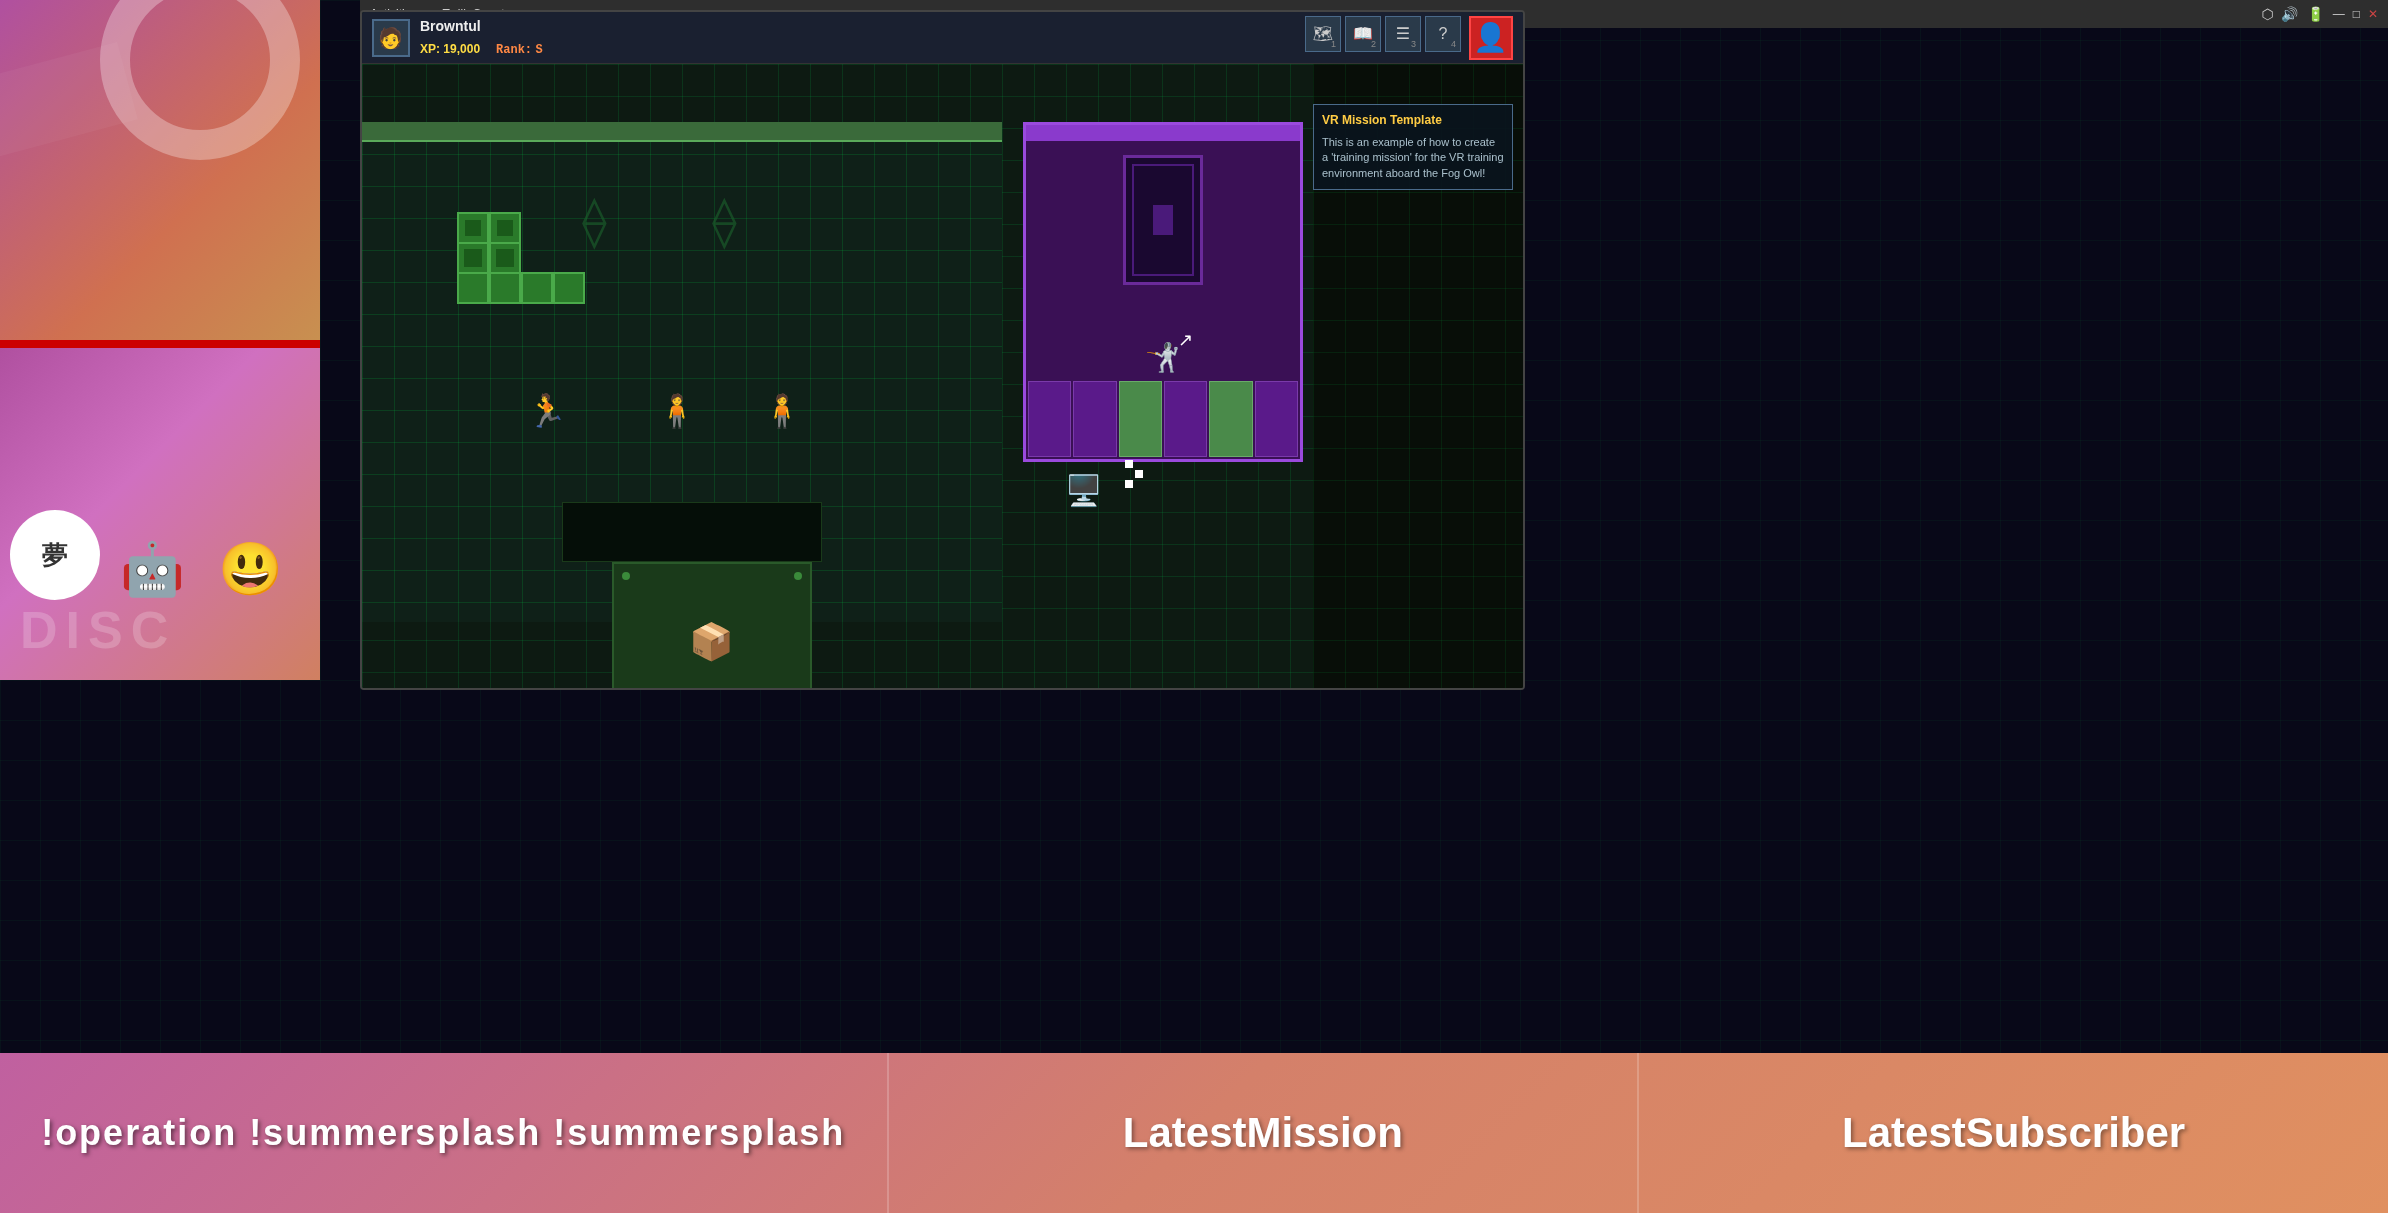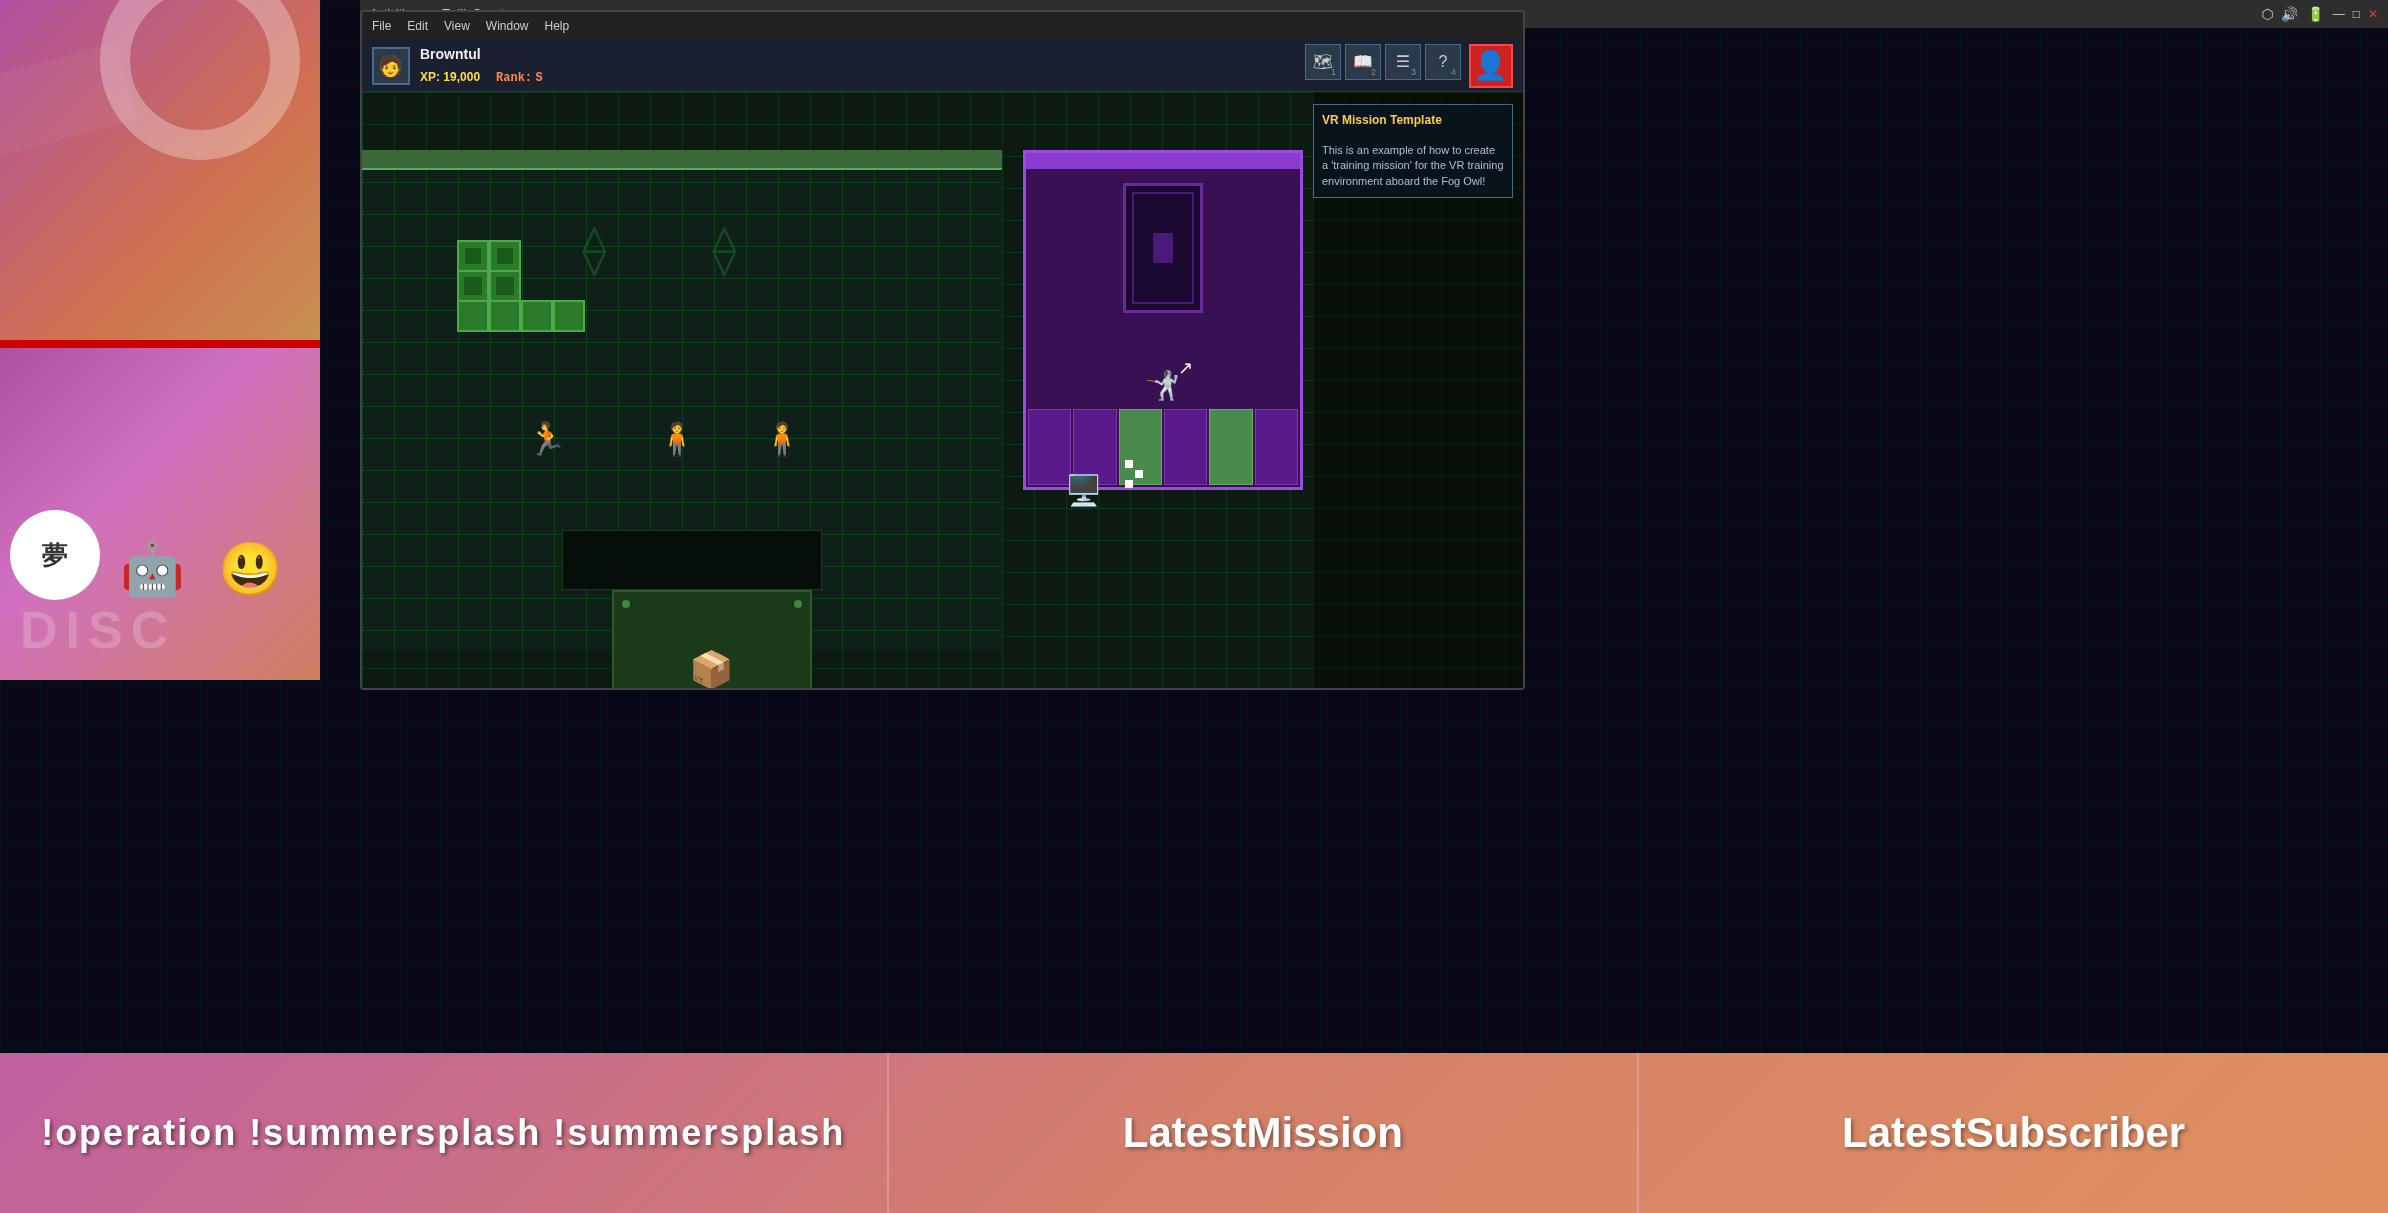--- a/index.html
+++ b/index.html
@@ -258,21 +258,21 @@
       border: 1px solid #4a6a8a;
       padding: 8px;
       font-size: 11px;
       color: #ccc;
       z-index: 10;
     }
 
     .mission-title {
       color: #ffcc44;
       font-weight: bold;
-      margin-bottom: 16px;
+      margin-bottom: 8px;
       font-size: 12px;
     }
 
     
     .game-canvas {
       flex: 1;
       background: #0d1a12;
       position: relative;
       overflow: hidden;
     }
@@ -427,27 +427,20 @@
       <div class="avatar-char2">
         <span style="font-size:52px;">😃</span>
       </div>
     </div>
     <div class="disco-text">DISC</div>
   </div>
 </div>
 
 <div class="game-window">
 
-  <div class="menu-bar">
-    <span class="menu-item">File</span>
-    <span class="menu-item">Edit</span>
-    <span class="menu-item">View</span>
-    <span class="menu-item">Window</span>
-    <span class="menu-item">Help</span>
-  </div>
 
   <div class="game-toolbar">
     <div class="player-avatar">🧑</div>
     <div class="player-info">
       <span class="player-name">Browntul</span>
       <div style="display:flex;gap:16px;">
         <span class="player-xp">
           <span>XP:</span>
           <span style="color:#ffdd44;font-weight:bold;">19,000</span>
         </span>

